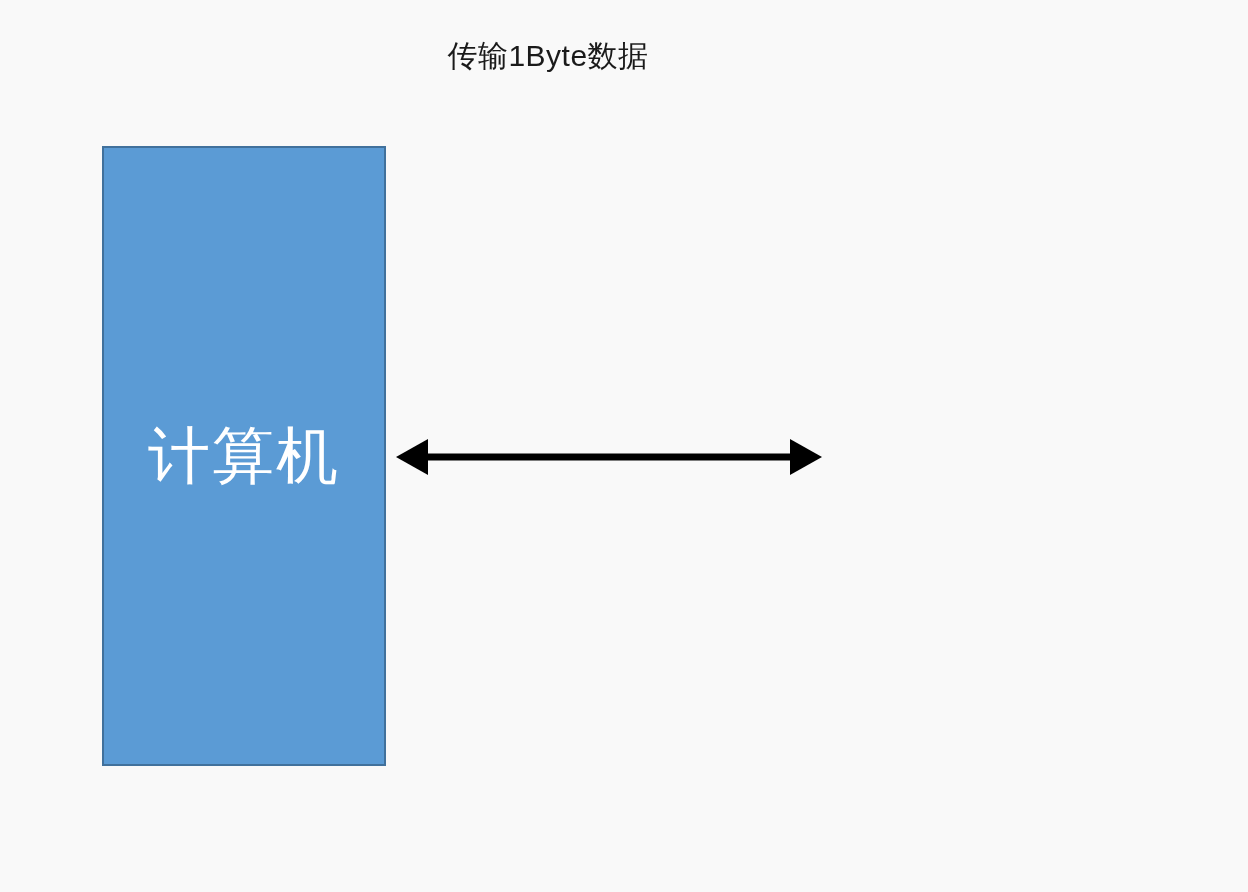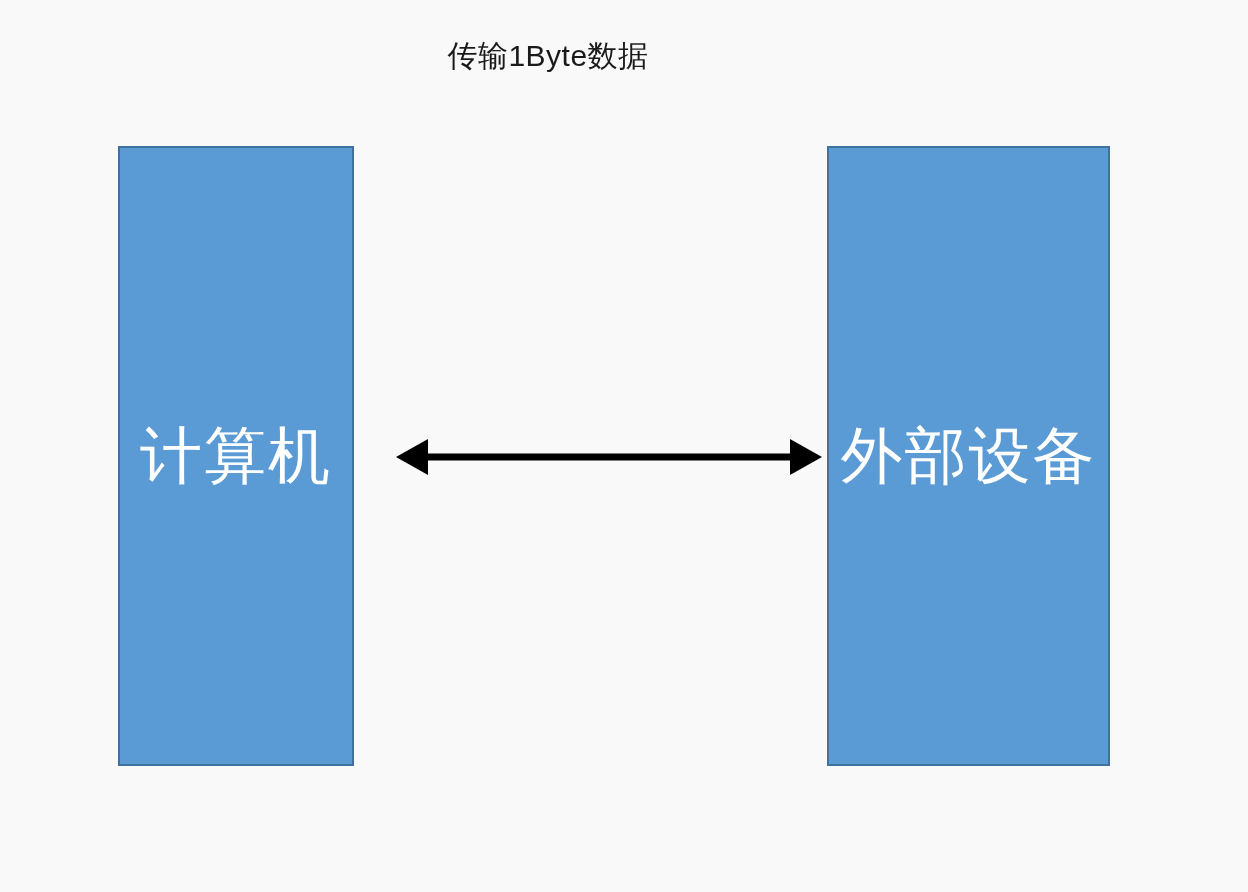--- a/index.html
+++ b/index.html
@@ -51,23 +51,23 @@
     color: #ffffff;
     font-size: 62px;
     line-height: 70px;
     letter-spacing: 2px;
     white-space: nowrap;
     font-weight: 400;
     text-align: center;
   }
 
   #node-computer {
-    left: 118px;
+    left: 102px;
     top: 146px;
-    width: 236px;
+    width: 284px;
     height: 620px;
   }
   #node-peripheral {
     left: 827px;
     top: 146px;
     width: 283px;
     height: 620px;
   }
 
   
@@ -84,23 +84,20 @@
 <body>
 
 <div id="canvas">
 
   <div class="diagram-title">传输1Byte数据</div>
 
   <div class="node" id="node-computer">
     <span class="node-label">计算机</span>
   </div>
 
-  <div class="node" id="node-peripheral">
-    <span class="node-label">外部设备</span>
-  </div>
 
   <svg class="connector" viewBox="0 0 438 60" width="438" height="60">
     <g>
       <line x1="32" y1="30" x2="406" y2="30" stroke="#000000" stroke-width="7"></line>
       <polygon points="6,30 38,12 38,48" fill="#000000"></polygon>
       <polygon points="432,30 400,12 400,48" fill="#000000"></polygon>
     </g>
   </svg>
 
 </div>

